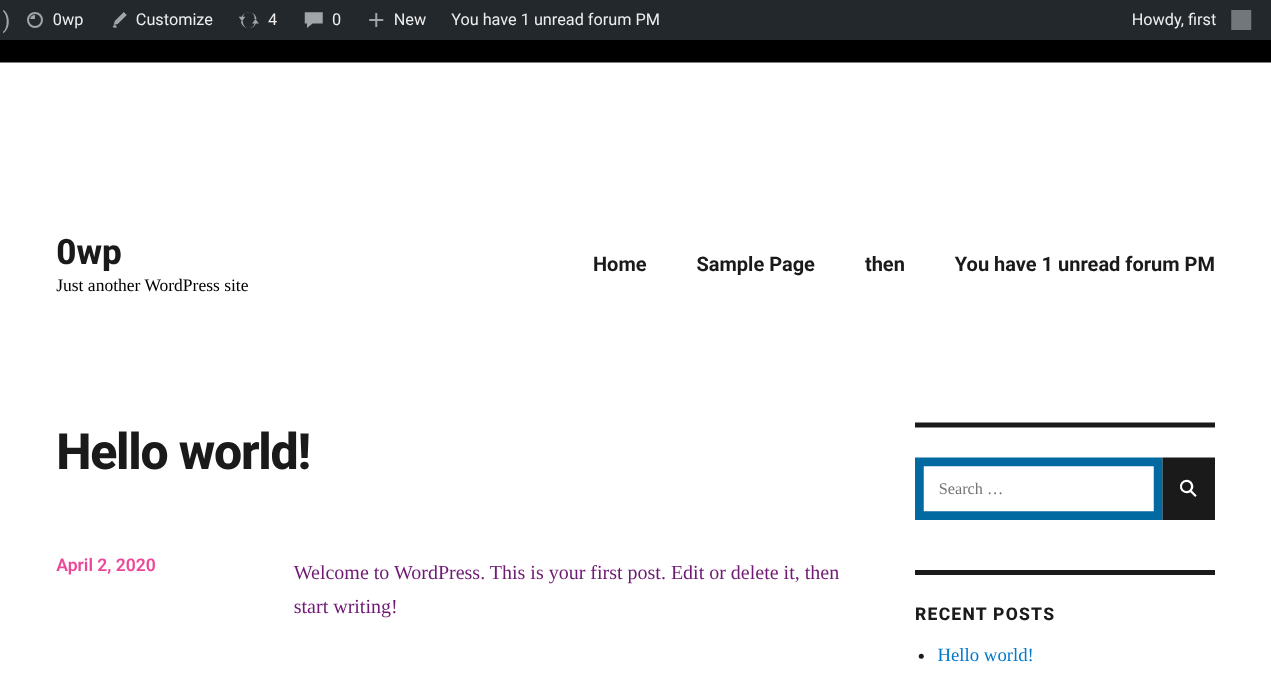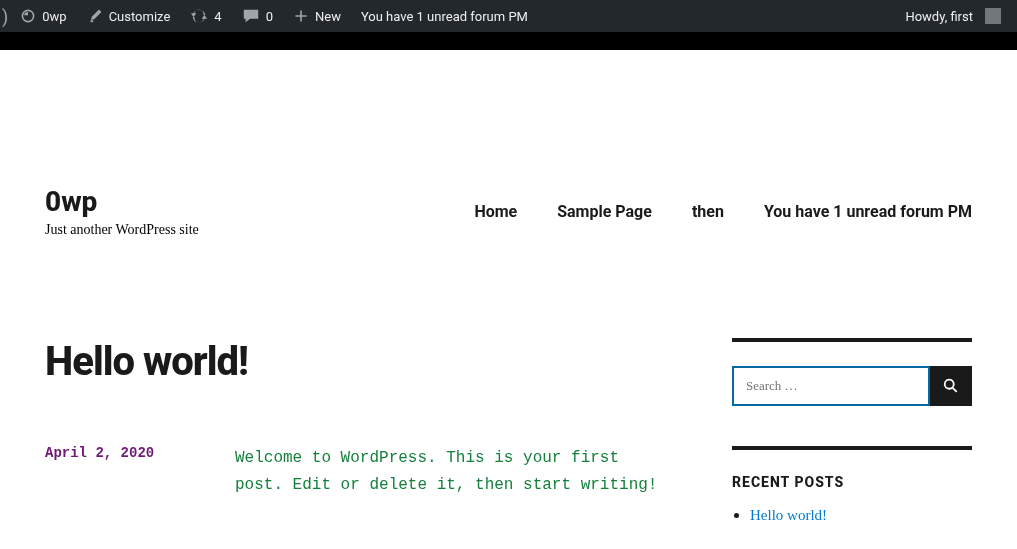--- a/index.html
+++ b/index.html
@@ -86,54 +86,53 @@
       letter-spacing: -1px;
     }
     .post-body {
       display: flex;
       margin-top: 60px;
       gap: 40px;
     }
     .post-meta {
       width: 150px;
       font-size: 14px;
-      color: #701a75;
+      color: #ec4899;
       font-weight: 600;
-      font-family: Liberation Mono, monospace;
     }
     .post-meta div {
       margin-bottom: 14px;
       cursor: pointer;
     }
     .post-text {
       flex: 1;
-      font-family: Liberation Mono, monospace;
+      font-family: Liberation Serif, serif;
       font-size: 16px;
       line-height: 1.7;
-      color: #15803d;
+      color: #701a75;
     }
 
     
     .sidebar {
       width: 240px;
     }
     .widget {
       margin-bottom: 40px;
     }
     .thick-hr {
       border: none;
       border-top: 4px solid #1a1a1a;
       margin-bottom: 24px;
     }
     .search-box {
       display: flex;
     }
     .search-input {
       flex: 1;
-      border: 2px solid #0369a1;
+      border: 7px solid #0369a1;
       padding: 10px 12px;
       font-size: 13px;
       color: #686868;
       font-family: Georgia, serif;
     }
     .search-btn {
       width: 42px;
       background: #1a1a1a;
       border: none;
       cursor: pointer;

